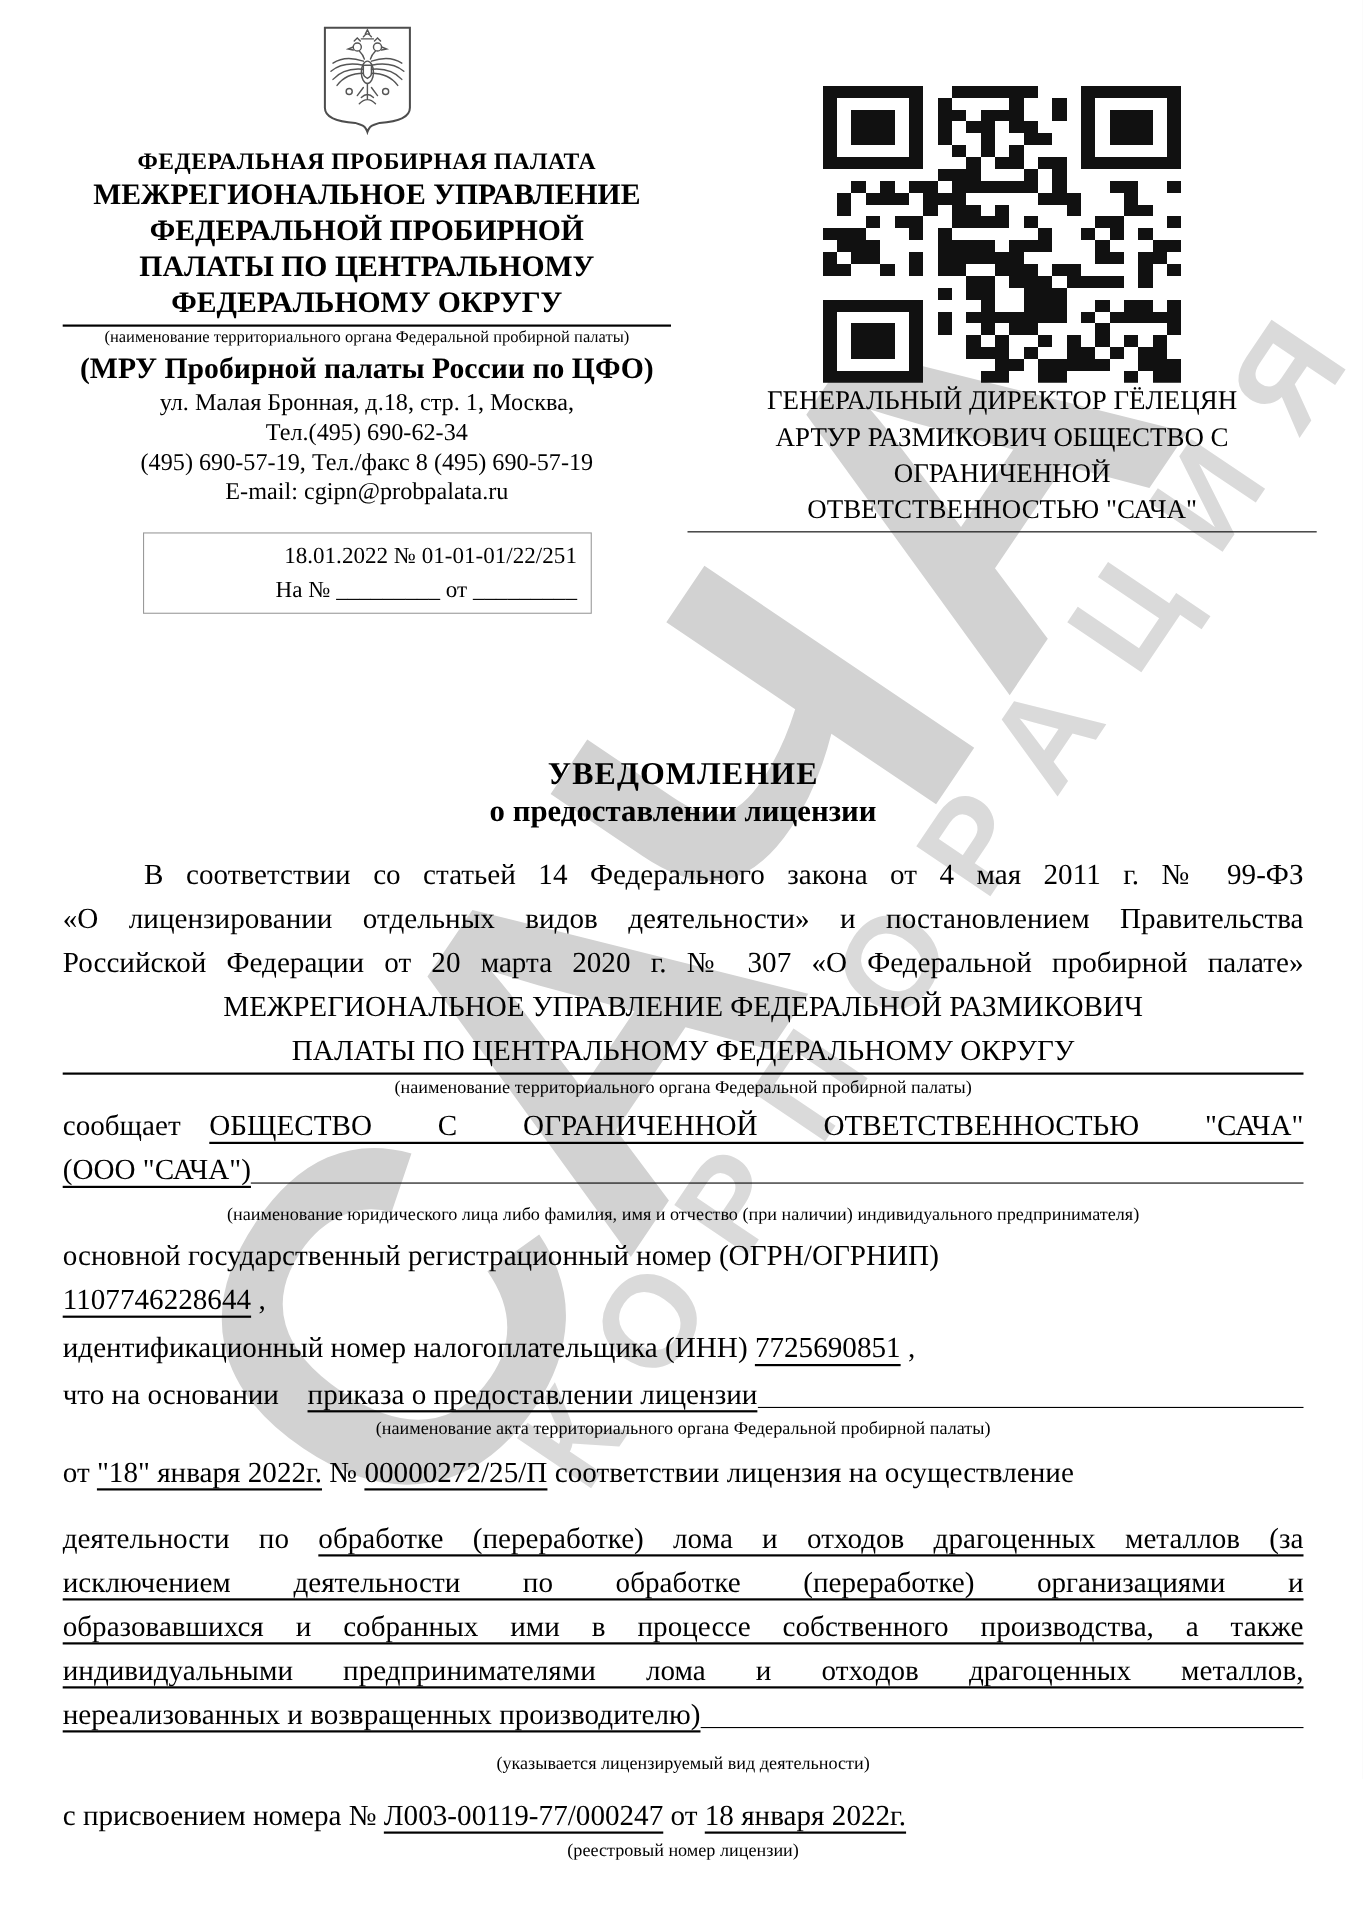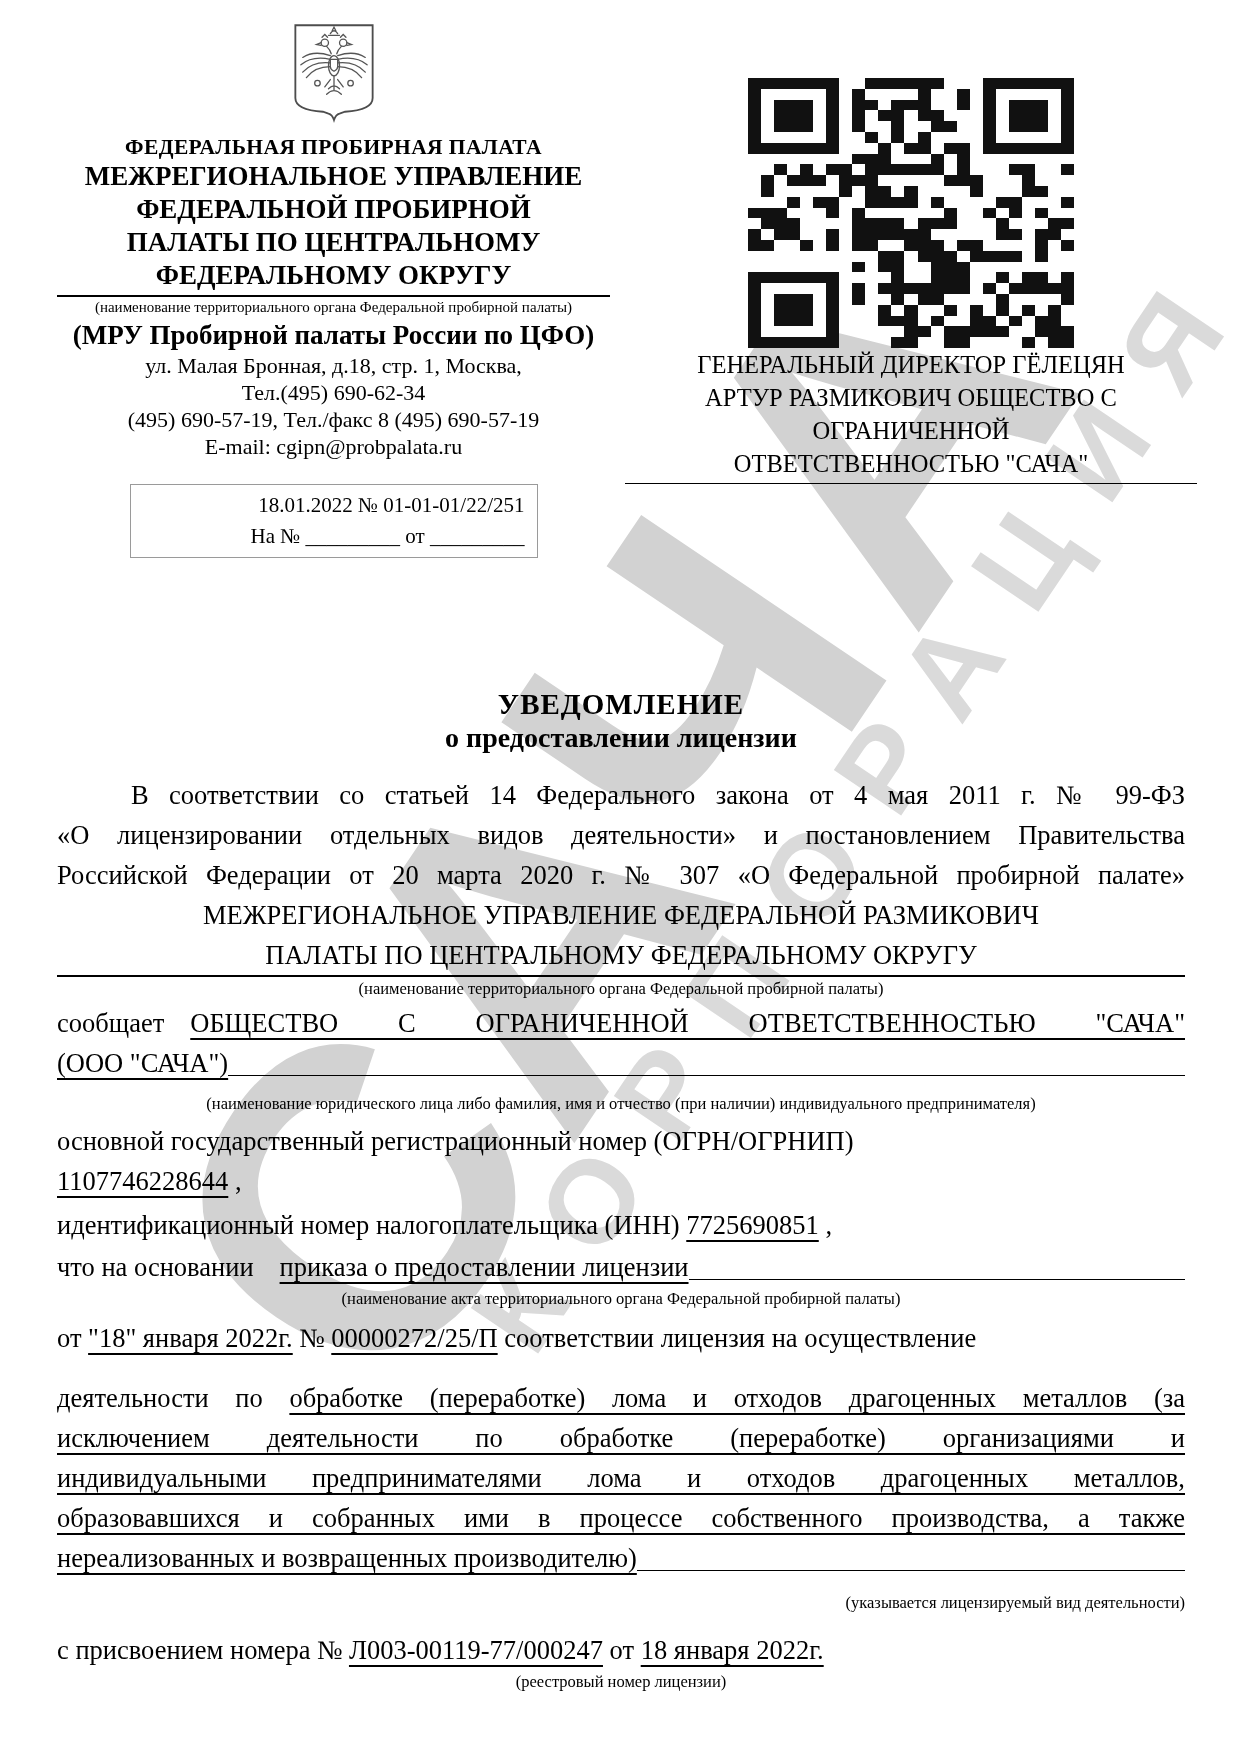--- a/index.html
+++ b/index.html
@@ -353,24 +353,24 @@
       <div class="line" style="margin-top: 4px;"><span class="">идентификационный номер налогоплательщика (ИНН) </span><span class="u ">7725690851</span><span class=""> ,</span></div>
       <div class="line flex" style="margin-top: 2px;">
         <span class="">что на основании</span>
         <span class="u ml">приказа о предоставлении лицензии</span>
         <span class="fill"></span>
       </div>
       <div class="caption">(наименование акта территориального органа Федеральной пробирной палаты)</div>
       <div class="line" style="margin-top: 8px;"><span class="">от </span><span class="u ">"18" января 2022г.</span><span class=""> № </span><span class="u ">00000272/25/П</span><span class=""> соответствии лицензия на осуществление</span></div>
       <div class="line justify" style="margin-top: 20px;"><span class="">деятельности по </span><span class="u ">обработке (переработке) лома и отходов драгоценных металлов (за</span></div>
       <div class="line justify"><span class="u ">исключением деятельности по обработке (переработке) организациями и</span></div>
+      <div class="line justify"><span class="u ">образовавшихся и собранных ими в процессе собственного производства, а также</span></div>
       <div class="line justify"><span class="u ">индивидуальными предпринимателями лома и отходов драгоценных металлов,</span></div>
-      <div class="line justify"><span class="u ">образовавшихся и собранных ими в процессе собственного производства, а также</span></div>
       <div class="line flex">
         <span class="u ">нереализованных и возвращенных производителю)</span>
         <span class="fill"></span>
       </div>
-      <div class="caption" style="margin-top: 14px; text-align: right;">(указывается лицензируемый вид деятельности)</div>
+      <div class="caption" style="margin-top: 14px;">(указывается лицензируемый вид деятельности)</div>
       <div class="line" style="margin-top: 16px;"><span class="">с присвоением номера № </span><span class="u ">Л003-00119-77/000247</span><span class=""> от </span><span class="u ">18 января 2022г.</span></div>
       <div class="caption">(реестровый номер лицензии)</div>
     </div>
 
 </div>
 
 </body></html>

